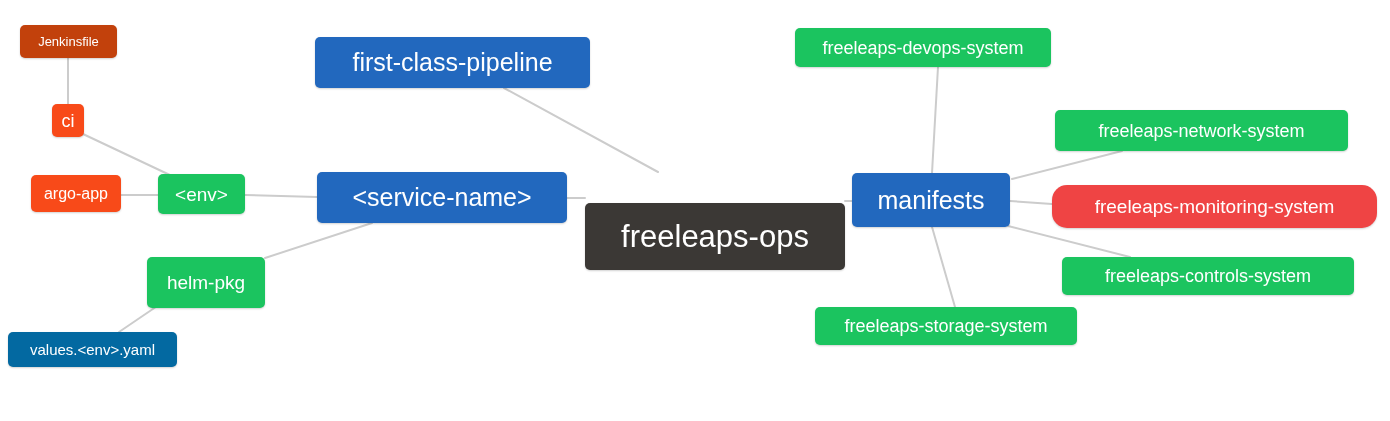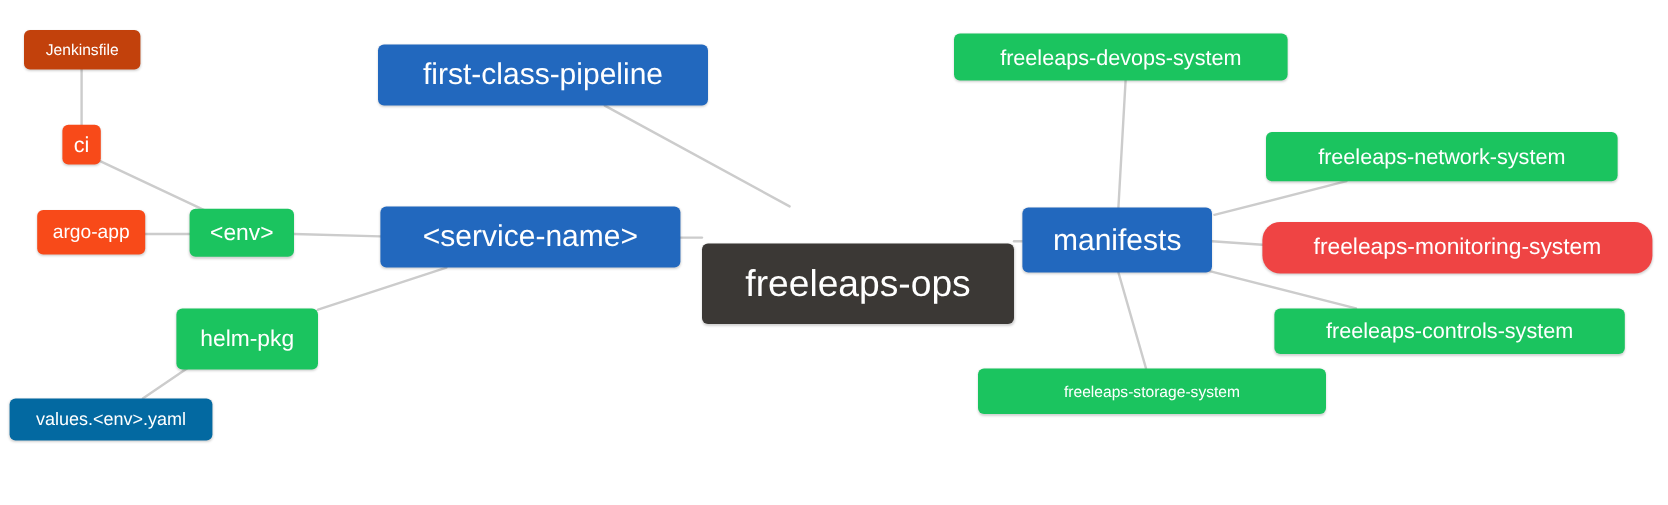--- a/index.html
+++ b/index.html
@@ -69,19 +69,19 @@
       <div class="node" style="left: 20px; top: 25px; width: 97px; height: 33px; font-size: 13px; background: #c2410c;">Jenkinsfile</div>
       <div class="node" style="left: 52px; top: 104px; width: 32px; height: 33px; font-size: 18px; background: rgb(248, 74, 25);">ci</div>
       <div class="node" style="left: 31px; top: 175px; width: 90px; height: 37px; font-size: 16px; background: rgb(248, 74, 25);">argo-app</div>
       <div class="node" style="left: 158px; top: 174px; width: 87px; height: 40px; font-size: 19px; background: rgb(27, 196, 95);">&lt;env&gt;</div>
       <div class="node" style="left: 147px; top: 257px; width: 118px; height: 51px; font-size: 19px; background: rgb(27, 196, 95);">helm-pkg</div>
       <div class="node" style="left: 8px; top: 332px; width: 169px; height: 35px; font-size: 15px; background: #0369a1;">values.&lt;env&gt;.yaml</div>
       <div class="node" style="left: 315px; top: 37px; width: 275px; height: 51px; font-size: 25px; background: rgb(34, 104, 190);">first-class-pipeline</div>
       <div class="node" style="left: 317px; top: 172px; width: 250px; height: 51px; font-size: 25px; background: rgb(34, 104, 190);">&lt;service-name&gt;</div>
       <div class="node" style="left: 585px; top: 171px; width: 260px; height: 67px; font-size: 31px; background: rgb(59, 56, 53); margin-top: 32px;">freeleaps-ops</div>
       <div class="node" style="left: 852px; top: 173px; width: 158px; height: 54px; font-size: 25px; background: rgb(34, 104, 190);">manifests</div>
-      <div class="node" style="left: 795px; top: 28px; width: 278px; height: 39px; font-size: 18px; background: rgb(27, 196, 95);">freeleaps-devops-system</div>
+      <div class="node" style="left: 795px; top: 28px; width: 256px; height: 39px; font-size: 18px; background: rgb(27, 196, 95);">freeleaps-devops-system</div>
       <div class="node" style="left: 1055px; top: 110px; width: 293px; height: 41px; font-size: 18px; background: rgb(27, 196, 95); text-align: center;">freeleaps-network-system</div>
       <div class="node" style="left: 1052px; top: 185px; width: 325px; height: 43px; font-size: 19px; background: #ef4444; border-radius: 15px;">freeleaps-monitoring-system</div>
       <div class="node" style="left: 1062px; top: 257px; width: 292px; height: 38px; font-size: 18px; background: rgb(27, 196, 95);">freeleaps-controls-system</div>
-      <div class="node" style="left: 815px; top: 307px; width: 290px; height: 38px; font-size: 13px; background: rgb(27, 196, 95);">freeleaps-storage-system</div>
+      <div class="node" style="left: 815px; top: 307px; width: 262px; height: 38px; font-size: 18px; background: rgb(27, 196, 95);">freeleaps-storage-system</div>
     </div>
 </div>
 
 </body></html>

